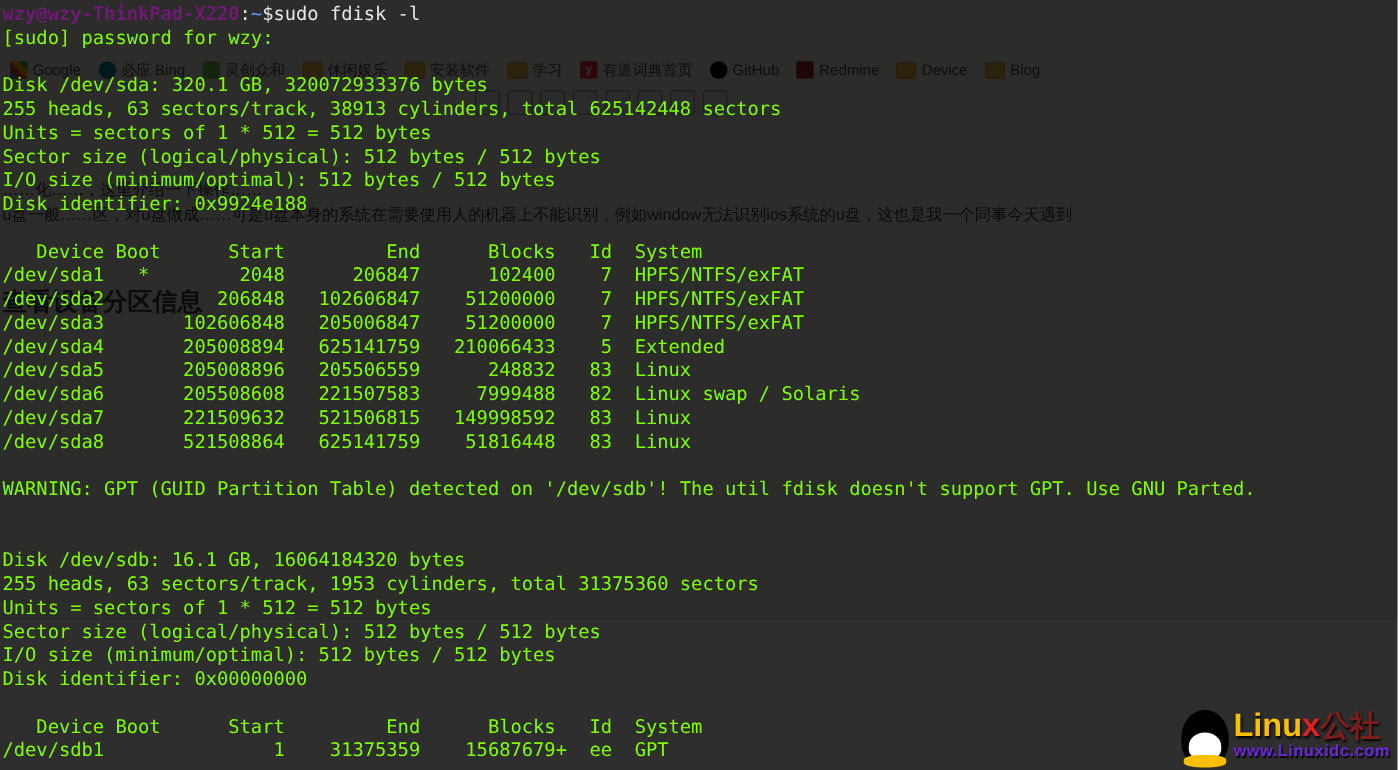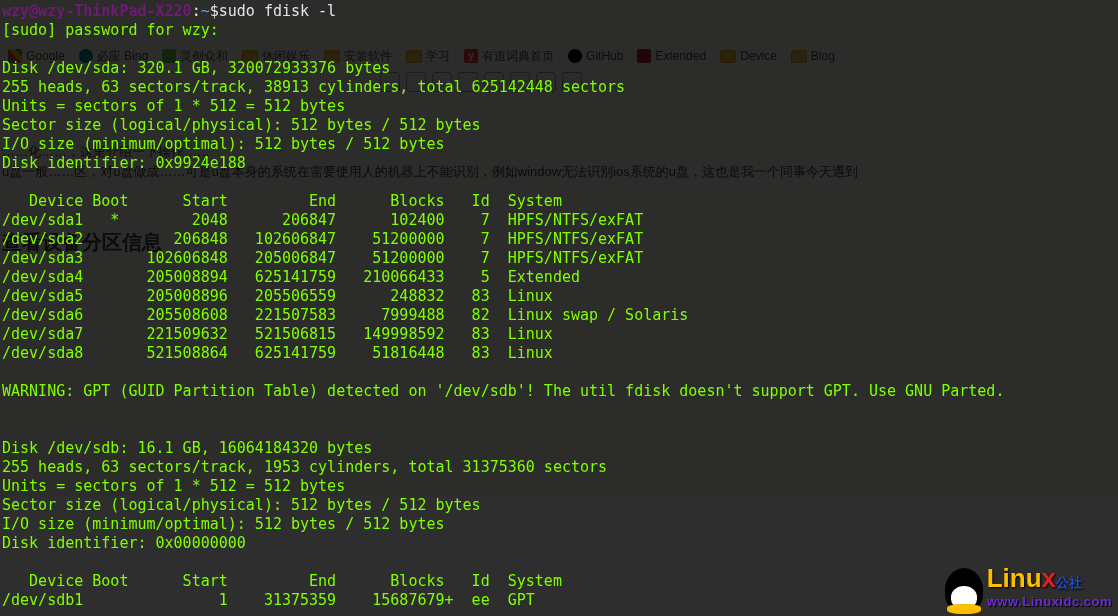--- a/index.html
+++ b/index.html
@@ -63,21 +63,21 @@
       <div class="bm">
         <span class="ico i-y">y</span>
         <span>有道词典首页</span>
       </div>
       <div class="bm">
         <span class="ico i-gh"></span>
         <span>GitHub</span>
       </div>
       <div class="bm">
         <span class="ico i-rm"></span>
-        <span>Extended</span>
+        <span>Redmine</span>
       </div>
       <div class="bm">
         <span class="ico i-f"></span>
         <span>Device</span>
       </div>
       <div class="bm">
         <span class="ico i-f"></span>
         <span>Blog</span>
       </div>
     </div>
@@ -128,16 +128,16 @@
 I/O size (minimum/optimal): 512 bytes / 512 bytes
 Disk identifier: 0x00000000
 
    Device Boot      Start         End      Blocks   Id  System
 /dev/sdb1               1    31375359    15687679+  ee  GPT
 </div>
 
 <div class="watermark">
   <div class="tux"></div>
   <div class="txt">
-    <div class="ln1"><span>Linu</span><b>x</b><span style="font-size:13px;color:#1d4ed8;">公社</span></div>
+    <div class="ln1"><span>Linu</span><b>x</b><span style="font-size:24px;color:#7f1d1d;">公社</span></div>
     <div class="ln2">www.Linuxidc.com</div>
   </div>
 </div>
 
 </body></html>

